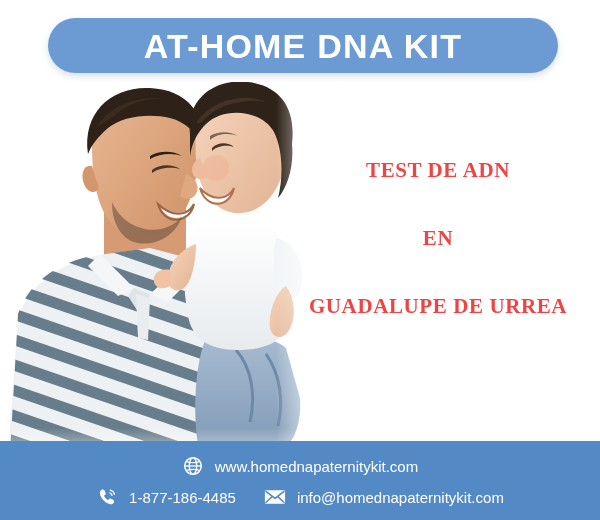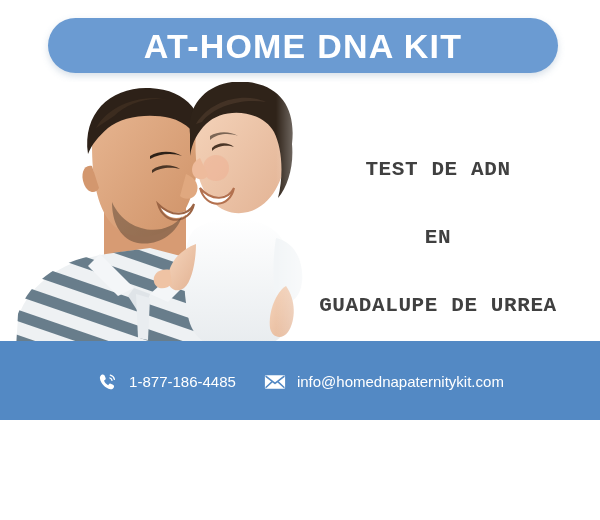--- a/index.html
+++ b/index.html
@@ -7,21 +7,21 @@
     padding: 0;
     background: #ffffff;
   }
   body {
     font-family: "Liberation Sans", sans-serif;
   }
 
   .banner-card {
     position: relative;
     width: 600px;
-    height: 420px;
+    height: 520px;
     overflow: hidden;
     background: #ffffff;
   }
 
   
   .header-pill {
     position: absolute;
     left: 48px;
     top: 18px;
     width: 510px;
@@ -74,27 +74,27 @@
 
   
   .headline-block {
     position: absolute;
     left: 286px;
     top: 158px;
     width: 304px;
     text-align: center;
   }
   .headline-line {
-    color: #404040;
+    color: #ef4444;
     font-weight: bold;
     font-size: 21px;
     letter-spacing: 0.6px;
     line-height: 1.15;
     white-space: nowrap;
-    font-family: Liberation Mono, monospace;
+    font-family: Liberation Serif, serif;
   }
   .headline-line.l1 { margin-bottom: 36px; }
   .headline-line.l2 { margin-bottom: 36px; margin-top: 44px; }
   .headline-line.l3 { font-size: 21px; margin-top: 44px; }
 
   
   .footer-bar {
     position: absolute;
     left: 0;
     bottom: 0;
@@ -280,20 +280,34 @@
   </div>
 
   <div class="headline-block">
     <div class="headline-line l1">TEST DE ADN</div>
     <div class="headline-line l2">EN</div>
     <div class="headline-line l3">GUADALUPE DE URREA</div>
   </div>
 
   <div class="footer-bar">
 
+    <div class="footer-row row1">
+      <div class="footer-item">
+        <span class="footer-icon">
+          <svg width="20" height="20" viewBox="0 0 20 20">
+            <circle cx="10" cy="10" r="8.3" fill="none" stroke="#ffffff" stroke-width="1.5"></circle>
+            <ellipse cx="10" cy="10" rx="3.7" ry="8.3" fill="none" stroke="#ffffff" stroke-width="1.3"></ellipse>
+            <line x1="1.7" y1="10" x2="18.3" y2="10" stroke="#ffffff" stroke-width="1.3"></line>
+            <path d="M3.4 5.6 C6 7.1 14 7.1 16.6 5.6" fill="none" stroke="#ffffff" stroke-width="1.2"></path>
+            <path d="M3.4 14.4 C6 12.9 14 12.9 16.6 14.4" fill="none" stroke="#ffffff" stroke-width="1.2"></path>
+          </svg>
+        </span>
+        <span class="footer-text">www.homednapaternitykit.com</span>
+      </div>
+    </div>
 
     <div class="footer-row row2">
       <div class="footer-item">
         <span class="footer-icon">
           <svg width="20" height="20" viewBox="0 0 20 20">
             <path d="M5.2 2.6 C6.6 2.2 7.4 3.0 7.9 4.3 L8.6 6.1 C8.9 6.9 8.7 7.4 8.0 7.9
                      L7.0 8.6 C7.6 10.6 9.2 12.4 11.2 13.3 L11.9 12.2
                      C12.4 11.5 12.9 11.4 13.7 11.7 L15.5 12.5
                      C16.7 13.0 17.4 13.9 16.9 15.2 C16.4 16.6 14.9 17.5 13.4 17.2
                      C8.3 16.3 3.6 11.4 2.9 6.3 C2.7 4.8 3.8 3.0 5.2 2.6 Z" fill="#ffffff"></path>

